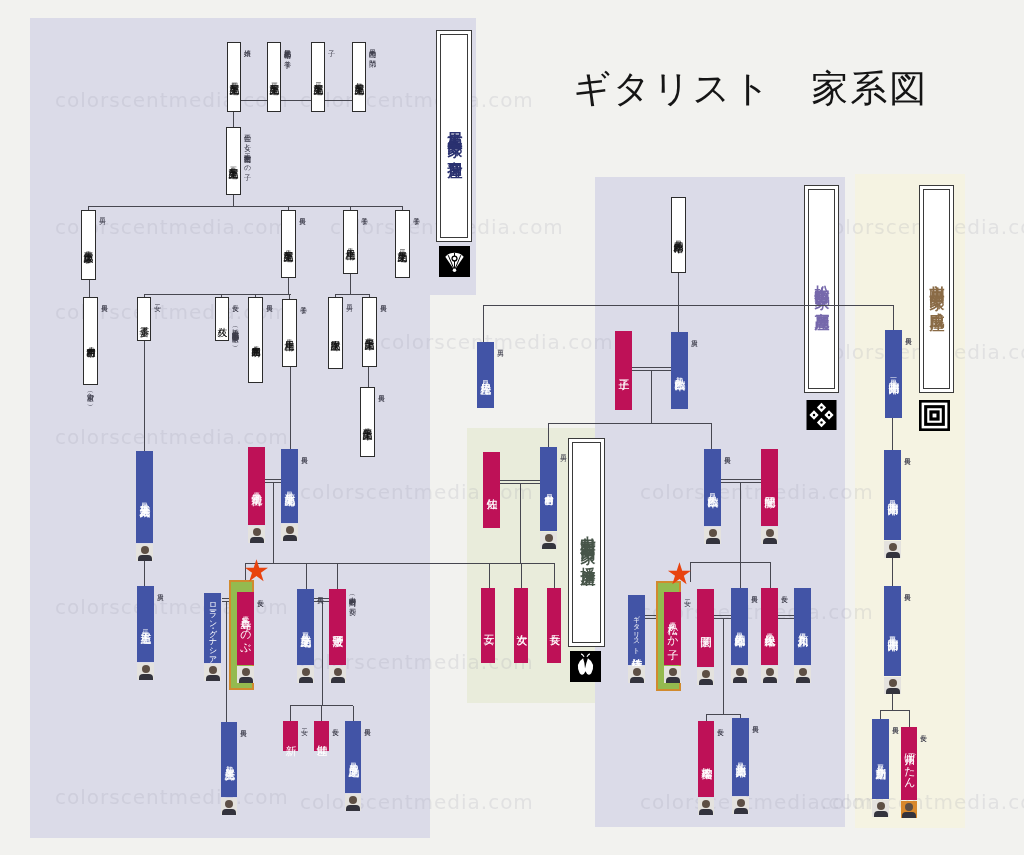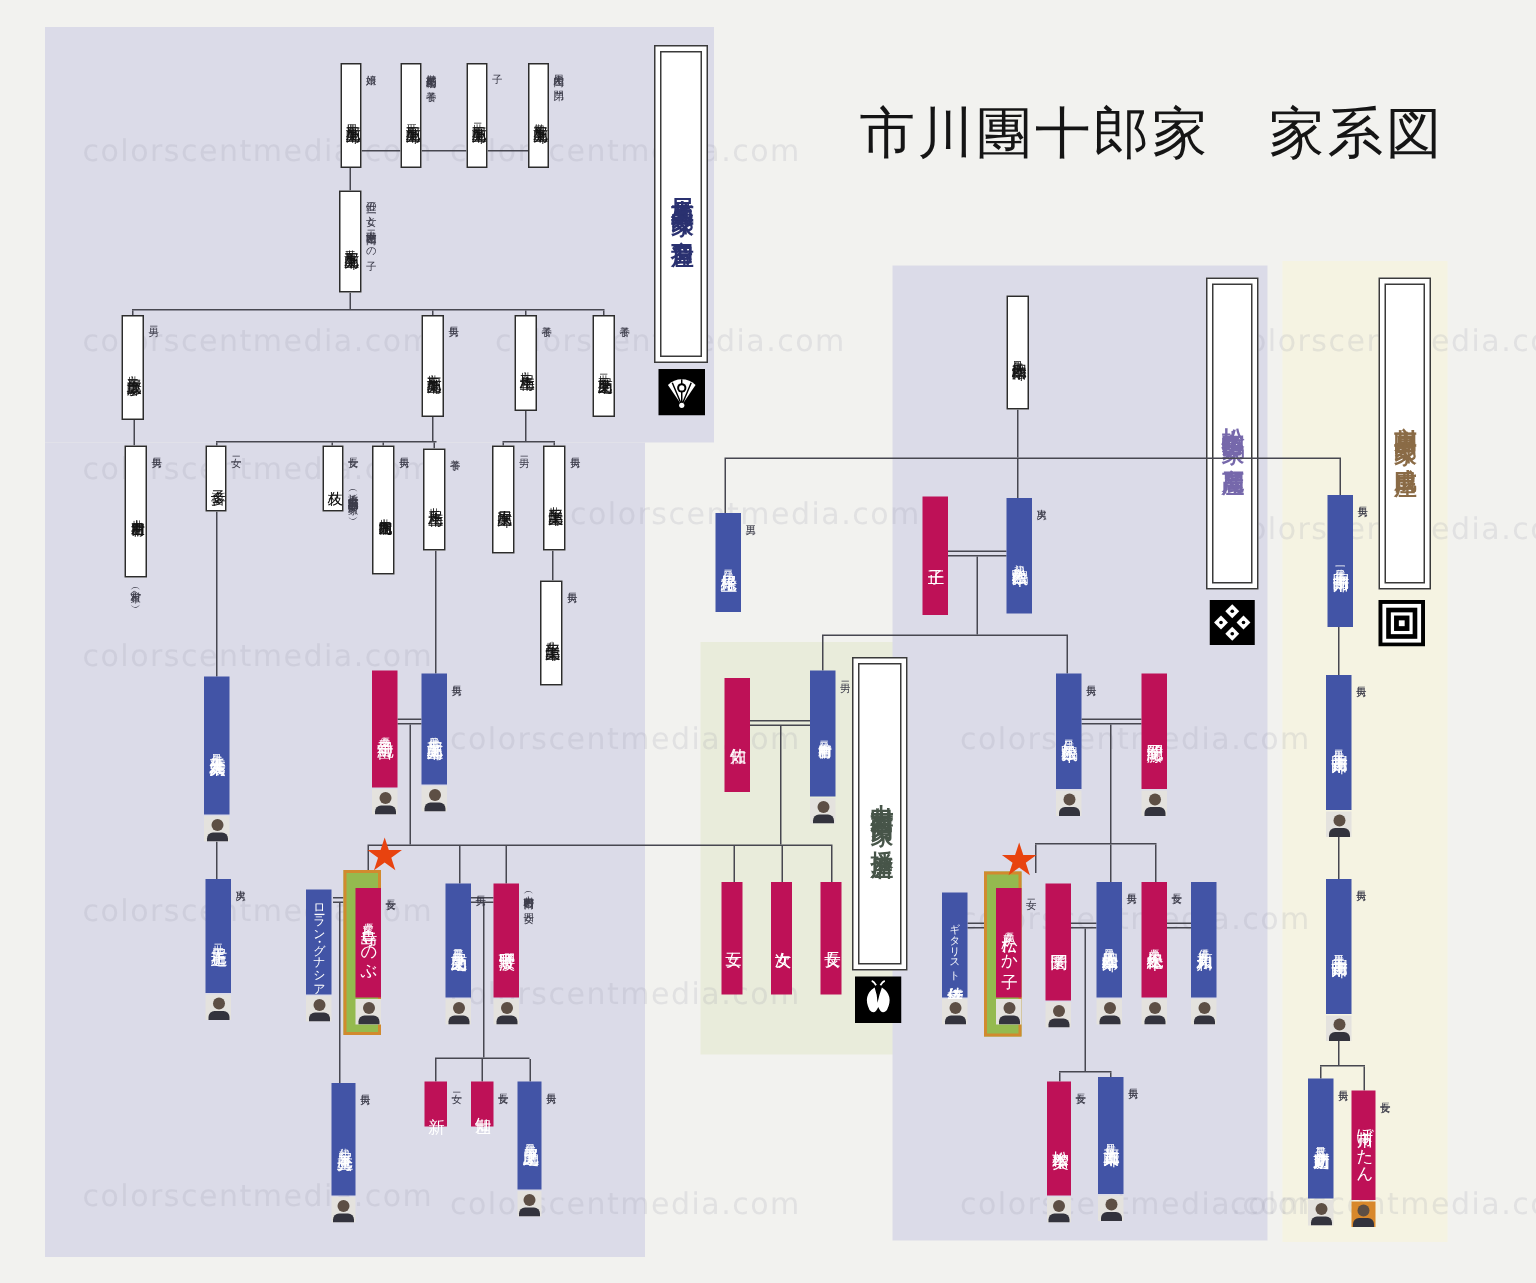--- a/index.html
+++ b/index.html
@@ -53,21 +53,21 @@
       <div class="wm" style="left: 820px; top: 340px;">colorscentmedia.com</div>
       <div class="wm" style="left: 55px; top: 595px;">colorscentmedia.com</div>
       <div class="wm" style="left: 300px; top: 650px;">colorscentmedia.com</div>
       <div class="wm" style="left: 640px; top: 600px;">colorscentmedia.com</div>
       <div class="wm" style="left: 55px; top: 785px;">colorscentmedia.com</div>
       <div class="wm" style="left: 300px; top: 790px;">colorscentmedia.com</div>
       <div class="wm" style="left: 640px; top: 790px;">colorscentmedia.com</div>
       <div class="wm" style="left: 820px; top: 790px;">colorscentmedia.com</div>
     </div>
 
-  <div class="title" style="left:573px;top:64px;">市川團十郎家　家系図</div>
+  <div class="title" style="left:573px;top:64px;">ギタリスト　家系図</div>
 
   <div class="famlabel" style="left:436px;top:30px;width:36px;height:212px;">
     <div class="famlabel-inner" style="color:#2a3170;">尾上菊五郎家　音羽屋</div>
   </div>
   <div class="famlabel" style="left:804px;top:185px;width:35px;height:208px;">
     <div class="famlabel-inner" style="color:#7668ab;">松本白鸚家　高麗屋</div>
   </div>
   <div class="famlabel" style="left:919px;top:185px;width:35px;height:208px;">
     <div class="famlabel-inner" style="color:#8a6b46;">市川團十郎家　成田屋</div>
   </div>

